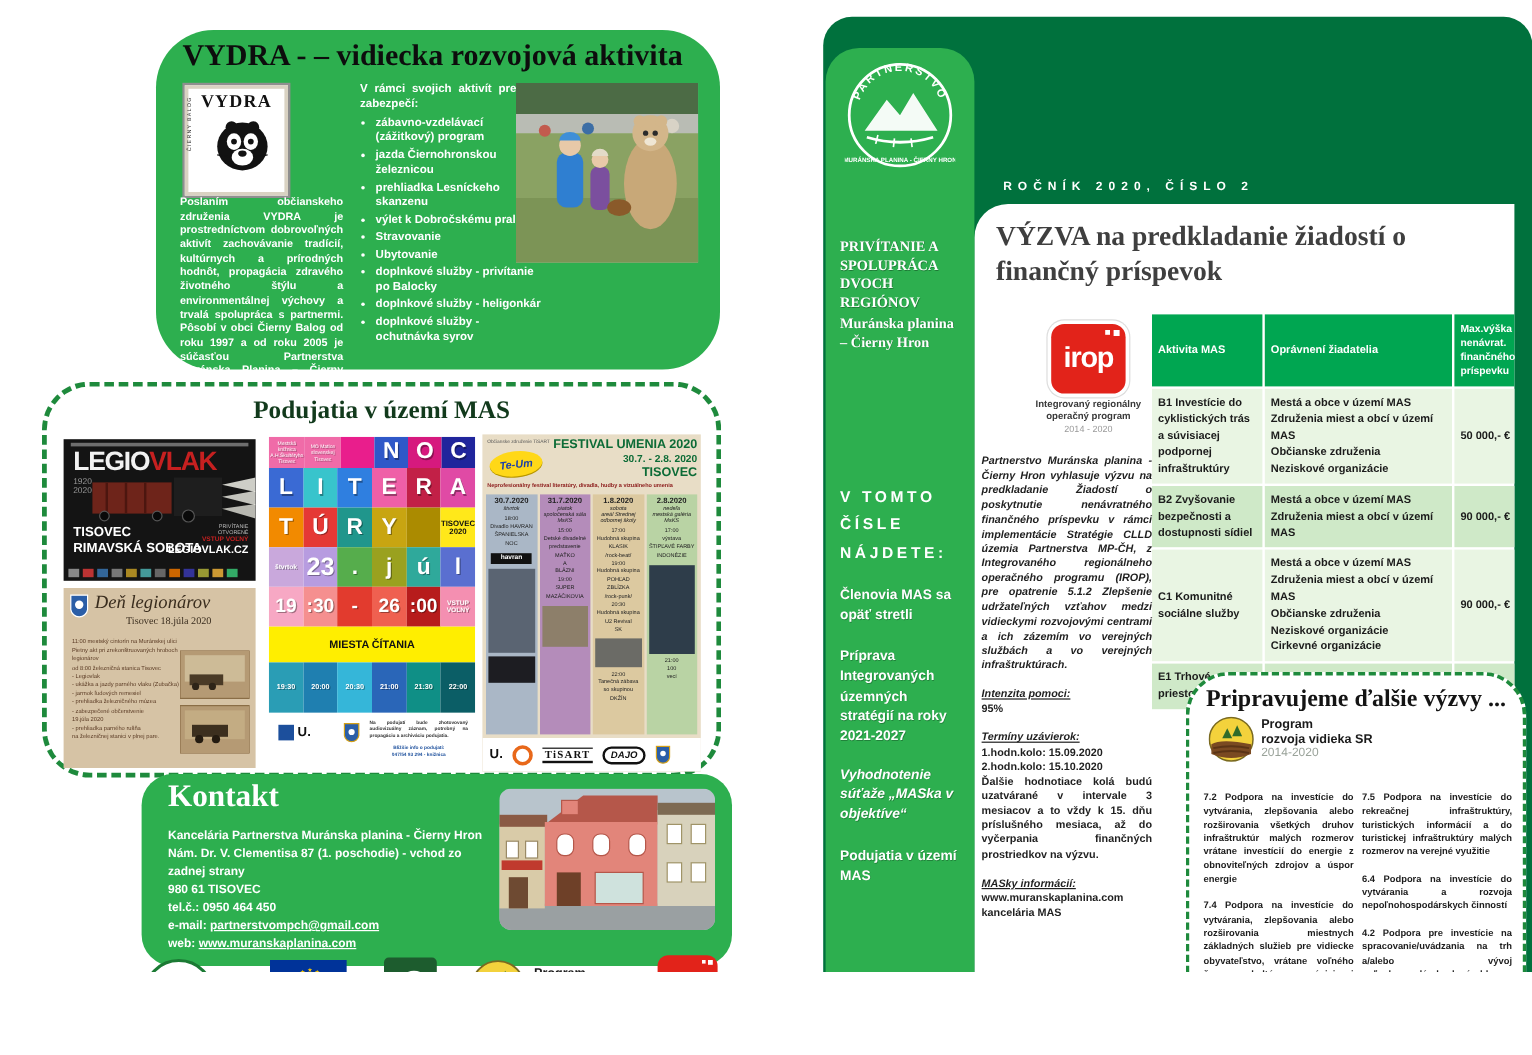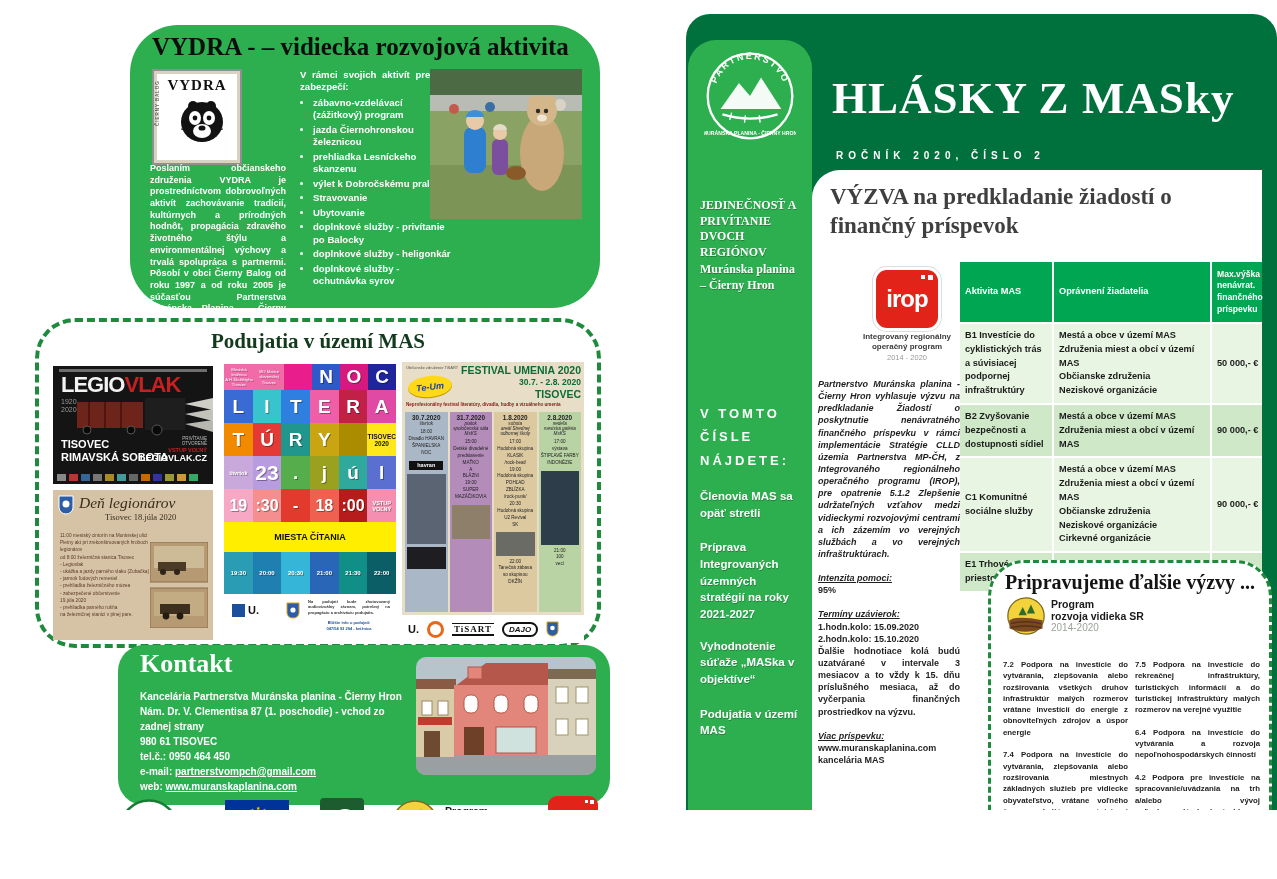--- a/index.html
+++ b/index.html
@@ -215,21 +215,21 @@
         <span class="tile" style="background:#b79ce0;font-size:21px;">23</span>
         <span class="tile ltr" style="background:#56ad4c;">.</span>
         <span class="tile ltr" style="background:#9aa11f;">j</span>
         <span class="tile ltr" style="background:#2fa99b;">ú</span>
         <span class="tile ltr" style="background:#5a6fd0;">l</span>
       </div>
       <div style="display:flex;height:33px;">
         <span class="tile" style="background:#f7a8c4;font-size:16px;">19</span>
         <span class="tile" style="background:#f58f8f;font-size:16px;">:30</span>
         <span class="tile" style="background:#e23b2e;font-size:16px;">-</span>
-        <span class="tile" style="background:#ef6050;font-size:16px;">18</span>
+        <span class="tile" style="background:#ef6050;font-size:16px;">26</span>
         <span class="tile" style="background:#b71c1c;font-size:16px;">:00</span>
         <span class="tile" style="background:#f48fb1;font-size:5.5px;text-align:center;">VSTUP VOĽNÝ</span>
       </div>
       <div style="height:30px;background:#ffee00;display:flex;align-items:center;justify-content:center;text-align:center;font-weight:bold;font-size:9px;color:#111;white-space:pre-line;line-height:1.2;">MIESTA ČÍTANIA</div>
       <div style="display:flex;height:42px;">
         <span class="tile" style="background:#2a9db5;font-size:6px;">19:30</span>
         <span class="tile" style="background:#1f7fb0;font-size:6px;">20:00</span>
         <span class="tile" style="background:#35b6d9;font-size:6px;">20:30</span>
         <span class="tile" style="background:#2a66b8;font-size:6px;">21:00</span>
         <span class="tile" style="background:#0f8f86;font-size:6px;">21:30</span>
@@ -430,21 +430,20 @@
     <div style="width:50px;height:46px;margin:0 auto;background:#e2231a;border-radius:9px;position:relative;display:flex;align-items:center;justify-content:center;">
       <span style="color:#fff;font-weight:bold;font-size:19px;letter-spacing:-1px;">irop</span>
       <span style="position:absolute;right:4px;top:4px;width:4px;height:4px;background:#fff;"></span>
       <span style="position:absolute;right:10px;top:4px;width:3px;height:3px;background:#fff;"></span>
     </div>
     <div style="font-size:4.6px;font-weight:bold;color:#333;margin-top:2px;">Integrovaný regionálny operačný program</div>
     <div style="font-size:4.4px;color:#999;">2014 - 2020</div>
   </div>
 
   <div class="abs" style="left:686px;top:14px;width:591px;height:852px;background:#00713d;border-radius:24px;">
-    <div class="abs serif white" style="left:146px;top:58px;font-size:45px;font-weight:bold;letter-spacing:1px;">HLÁSKY Z MASky</div>
     <div class="abs white" style="left:150px;top:136px;font-size:10px;font-weight:bold;letter-spacing:5px;">ROČNÍK 2020, ČÍSLO 2</div>
 
     <div class="abs" style="left:126px;top:156px;width:450px;height:696px;background:#fff;border-radius:28px 0 0 0;">
       <div class="abs serif" style="left:18px;top:12px;width:424px;font-size:23px;font-weight:bold;color:#3f3f3f;line-height:1.28;">VÝZVA na predkladanie žiadostí o finančný príspevok</div>
 
       <div class="abs" style="left:34px;top:100px;width:122px;text-align:center;">
         <div style="width:62px;height:58px;margin:0 auto;background:#e2231a;border-radius:11px;position:relative;display:flex;align-items:center;justify-content:center;box-shadow:0 0 0 3px #fff,0 0 0 4px #ddd;">
           <span style="color:#fff;font-weight:bold;font-size:24px;letter-spacing:-1px;">irop</span>
           <span style="position:absolute;right:5px;top:5px;width:5px;height:5px;background:#fff;"></span>
           <span style="position:absolute;right:13px;top:5px;width:4px;height:4px;background:#fff;"></span>
@@ -506,21 +505,21 @@
           <div class="ulbl">Intenzita pomoci:</div>
           <div style="font-weight:bold;">95%</div>
         </div>
         <div style="margin-top:12px;">
           <div class="ulbl">Termíny uzávierok:</div>
           <div style="font-weight:bold;">1.hodn.kolo: 15.09.2020</div>
           <div style="font-weight:bold;">2.hodn.kolo: 15.10.2020</div>
           <div class="just" style="font-weight:bold;">Ďalšie hodnotiace kolá budú uzatvárané v intervale 3 mesiacov a to vždy k 15. dňu príslušného mesiaca, až do vyčerpania finančných prostriedkov na výzvu.</div>
         </div>
         <div style="margin-top:12px;">
-          <div class="ulbl">Viac príspevku:</div>
+          <div class="ulbl">MASky informácií:</div>
           <div style="font-weight:bold;">www.muranskaplanina.com</div>
           <div style="font-weight:bold;">kancelária MAS</div>
         </div>
       </div>
     </div>
   </div>
 
   <div class="abs" style="left:988px;top:560px;width:278px;height:296px;background:#fff;border:3px dashed #1e8a3c;border-radius:36px;">
     <div class="abs serif" style="left:0;right:0;top:8px;text-align:center;font-size:20px;font-weight:bold;color:#141414;">Pripravujeme ďalšie výzvy ...</div>
     <div class="abs" style="left:16px;top:34px;display:flex;align-items:center;gap:6px;">
@@ -557,24 +556,24 @@
       <line x1="45" y1="71" x2="44" y2="79" stroke="#fff" stroke-width="1.5"></line>
       <line x1="60" y1="71" x2="61" y2="79" stroke="#fff" stroke-width="1.5"></line>
       <defs>
           <path id="arcTop" d="M14 60 A38 38 0 1 1 86 60"></path>
         </defs>
       <text font-size="10" fill="#fff" font-weight="bold" letter-spacing="2">
         <textPath href="#arcTop" startOffset="50%" text-anchor="middle">PARTNERSTVO</textPath>
       </text>
       <text x="50" y="92" font-size="5.6" fill="#fff" font-weight="bold" text-anchor="middle">MURÁNSKA PLANINA - ČIERNY HRON</text>
     </svg>
-    <div class="abs serif white" style="left:12px;top:158px;width:102px;font-size:12px;font-weight:bold;line-height:1.3;text-shadow:.5px .5px 0 rgba(0,0,0,.3);">JEDINEČNOSŤ A PRIVÍTANIE DVOCH REGIÓNOV</div>
+    <div class="abs serif white" style="left:12px;top:158px;width:102px;font-size:12px;font-weight:bold;line-height:1.3;text-shadow:.5px .5px 0 rgba(0,0,0,.3);">PRIVÍTANIE A SPOLUPRÁCA DVOCH REGIÓNOV</div>
     <div class="abs serif white" style="left:12px;top:222px;width:102px;font-size:12px;font-weight:bold;line-height:1.3;text-shadow:.5px .5px 0 rgba(0,0,0,.3);">Muránska planina – Čierny Hron</div>
     <div class="abs white" style="left:12px;top:362px;width:104px;font-size:13px;font-weight:bold;letter-spacing:3px;line-height:1.8;">V TOMTO ČÍSLE NÁJDETE:</div>
     <div class="abs white" style="left:12px;top:448px;width:102px;">
       <div class="sideitem">Členovia MAS sa opäť stretli</div>
       <div class="sideitem" style="margin-top:18px;">Príprava Integrovaných územných stratégií na roky 2021-2027</div>
-      <div class="sideitem" style="margin-top:6px;">Vyhodnotenie súťaže „MASka v objektíve“</div>
+      <div class="sideitem" style="margin-top:6px;font-style:italic;">Vyhodnotenie súťaže „MASka v objektíve“</div>
       <div class="sideitem" style="margin-top:18px;">Podujatia v území MAS</div>
     </div>
   </div>
 
 </div>
 
 </body></html>

